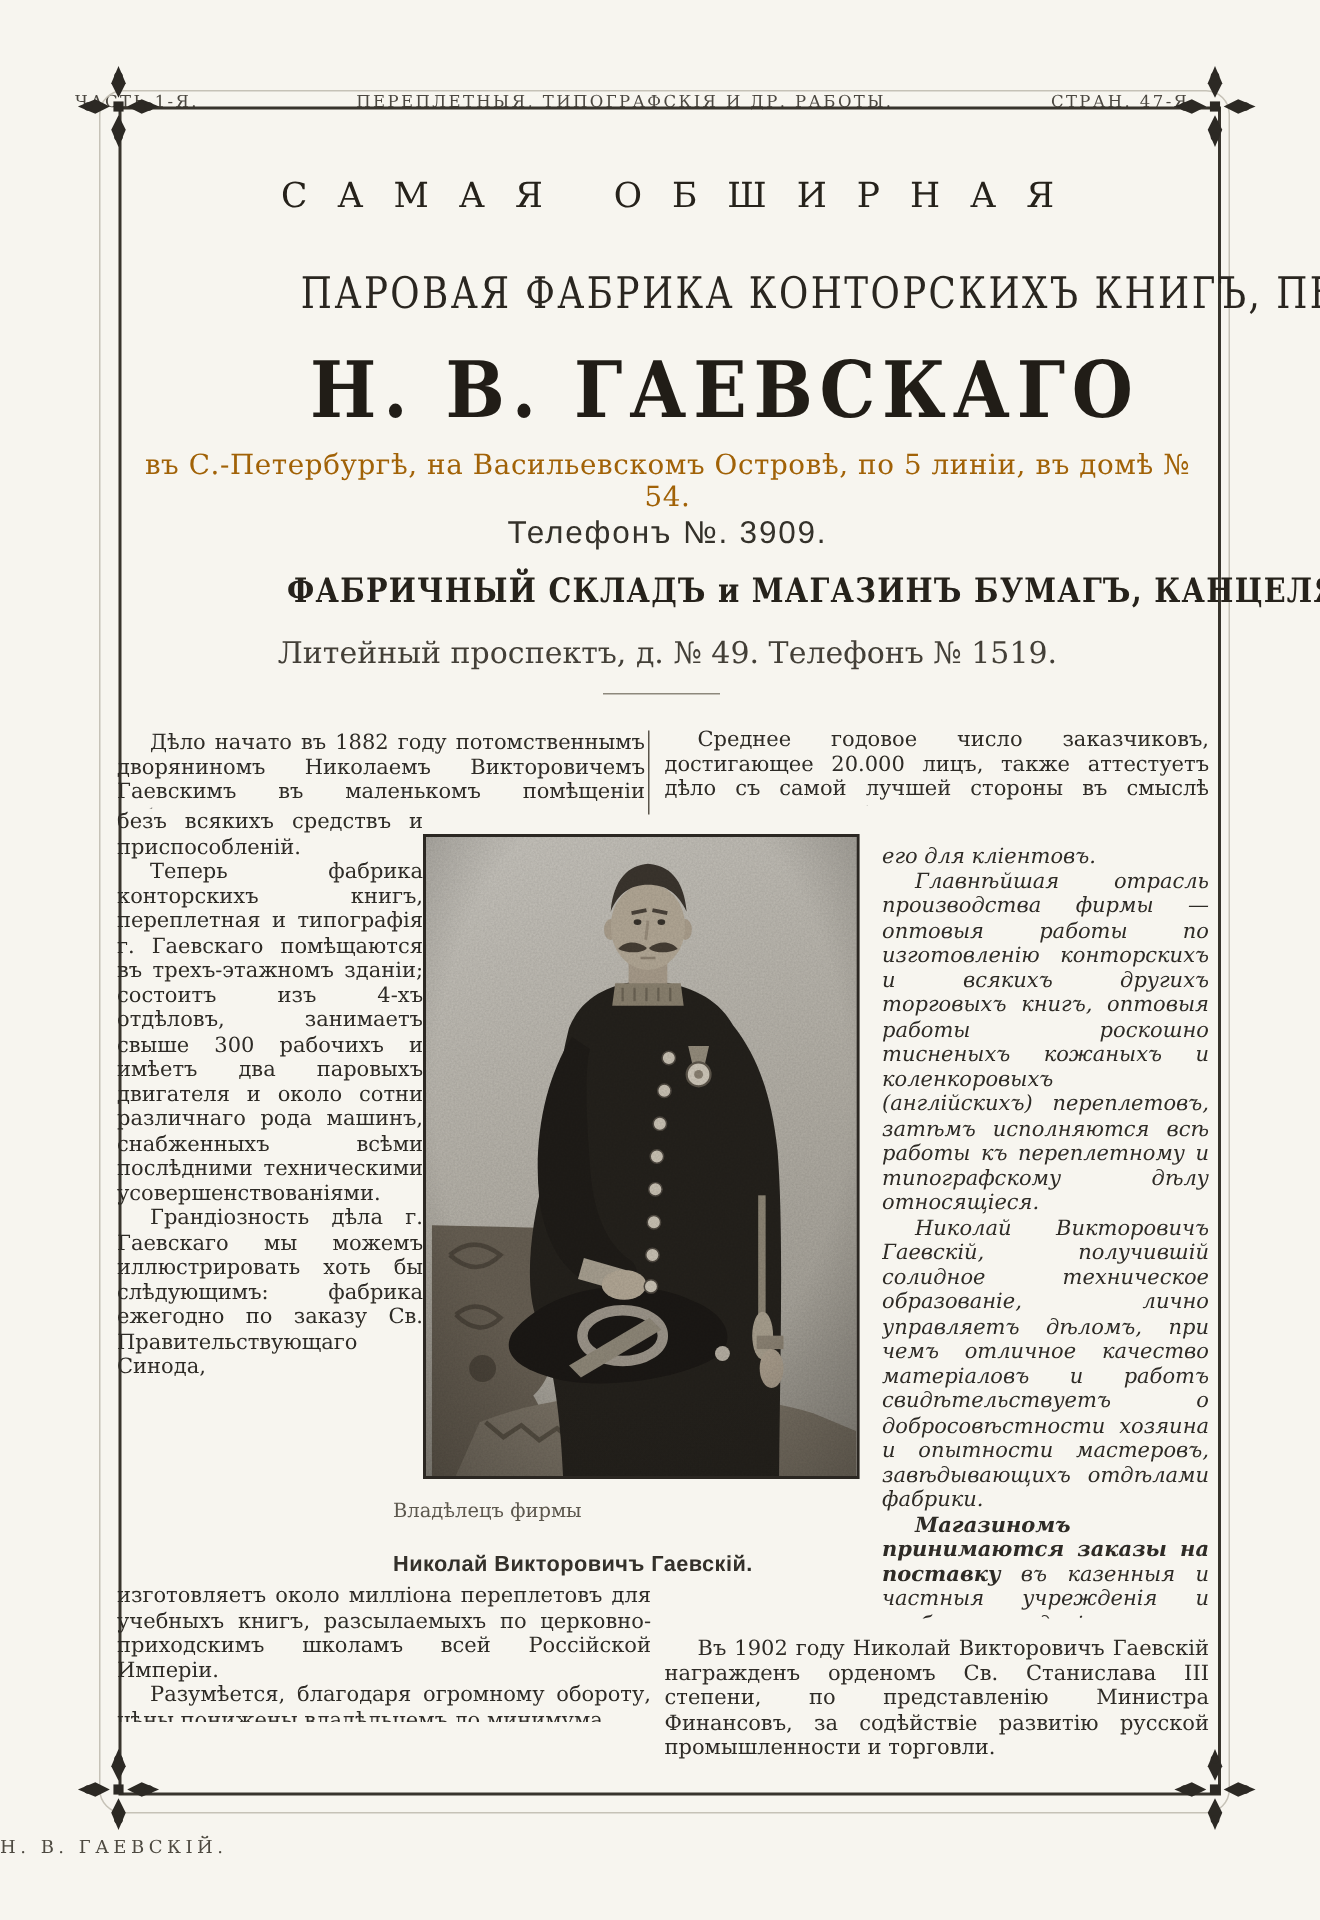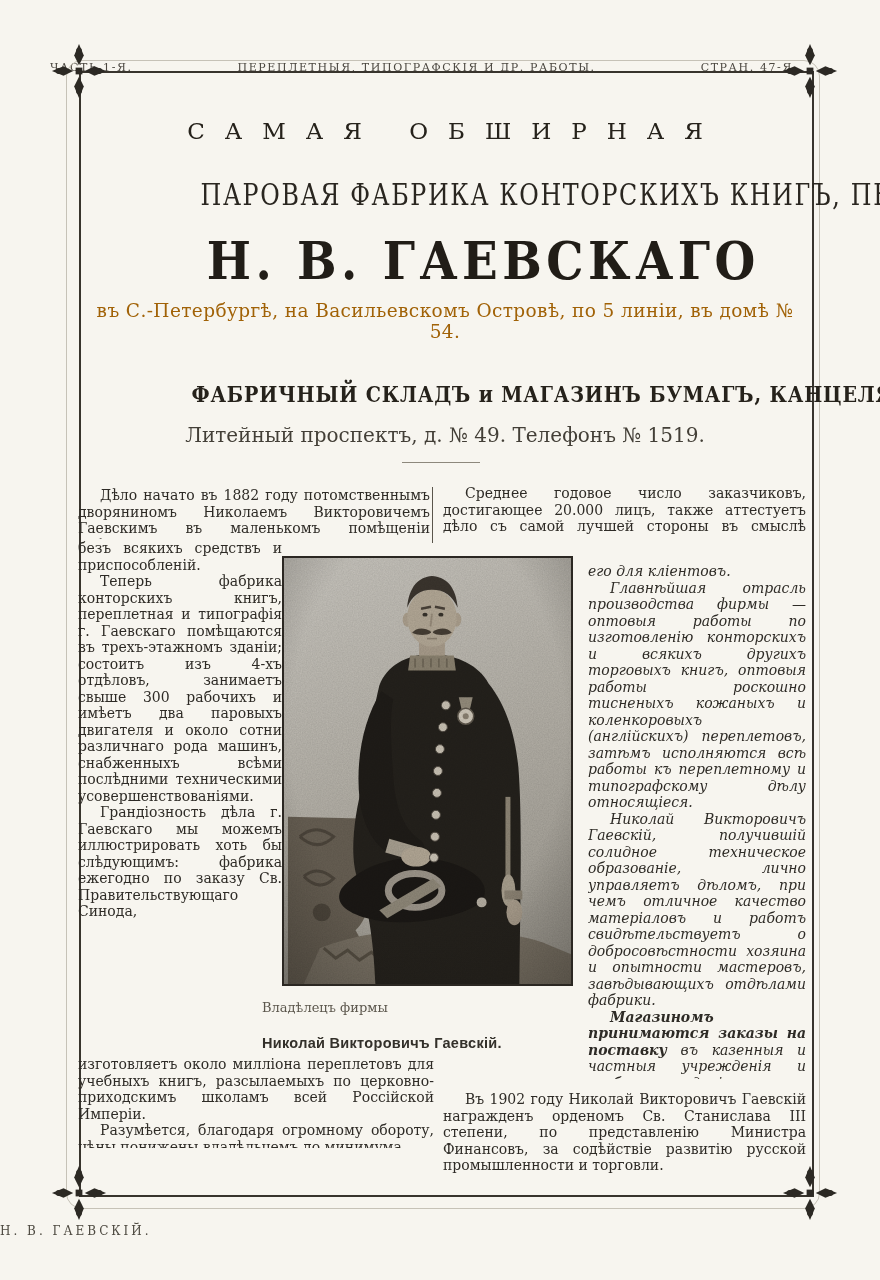--- a/index.html
+++ b/index.html
@@ -120,20 +120,21 @@
   </svg>
 
   <div class="center-line tagline">САМАЯ ОБШИРНАЯ</div>
   <div class="center-line subtitle">
     <span class="cond">ПАРОВАЯ ФАБРИКА КОНТОРСКИХЪ КНИГЪ, ПЕРЕПЛЕТНАЯ и ТИПОГРАФІЯ</span>
   </div>
   <div class="center-line owner">
     <span class="cond">Н. В. ГАЕВСКАГО</span>
   </div>
   <div class="center-line address">въ С.-Петербургѣ, на Васильевскомъ Островѣ, по 5 линіи, въ домѣ № 54.</div>
+  <div class="center-line phone">Телефонъ №. 3909.</div>
   <div class="center-line store">
     <span class="cond">ФАБРИЧНЫЙ СКЛАДЪ и МАГАЗИНЪ БУМАГЪ, КАНЦЕЛЯРСКИХЪ и УЧЕБНЫХЪ ПРИНАДЛЕЖНОСТЕЙ.</span>
   </div>
   <div class="center-line store-address">Литейный проспектъ, д. № 49.  Телефонъ № 1519.</div>
   <div class="divider"></div>
   <div class="colrule"></div>
 
   <div class="tb" id="left-top">
     <p>Дѣло начато въ 1882 году потомственнымъ дворяниномъ Николаемъ Викторовичемъ Гаевскимъ въ маленькомъ помѣщеніи собственноручно,</p>
   </div>

